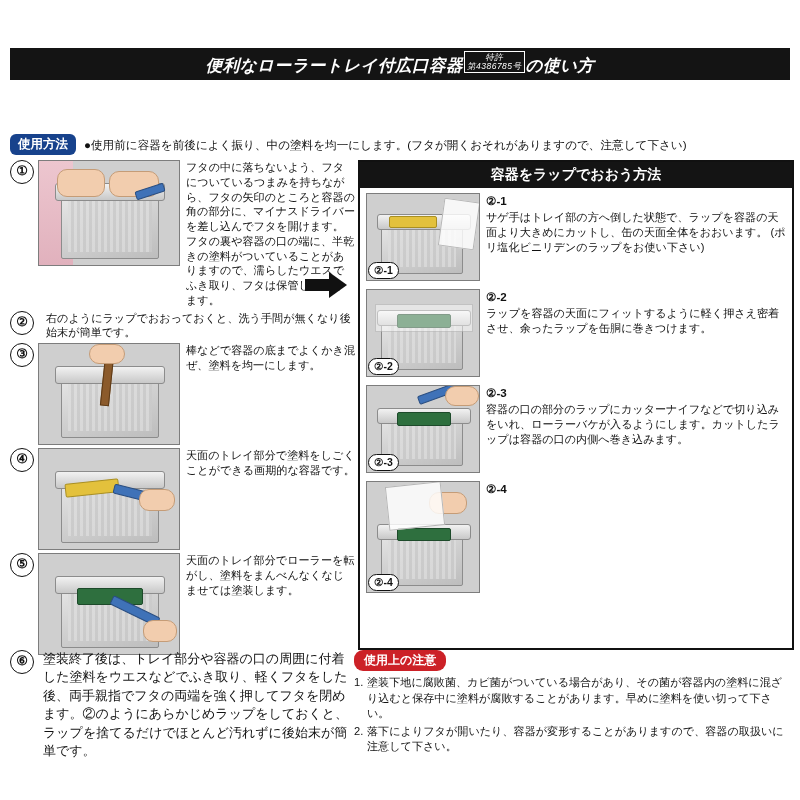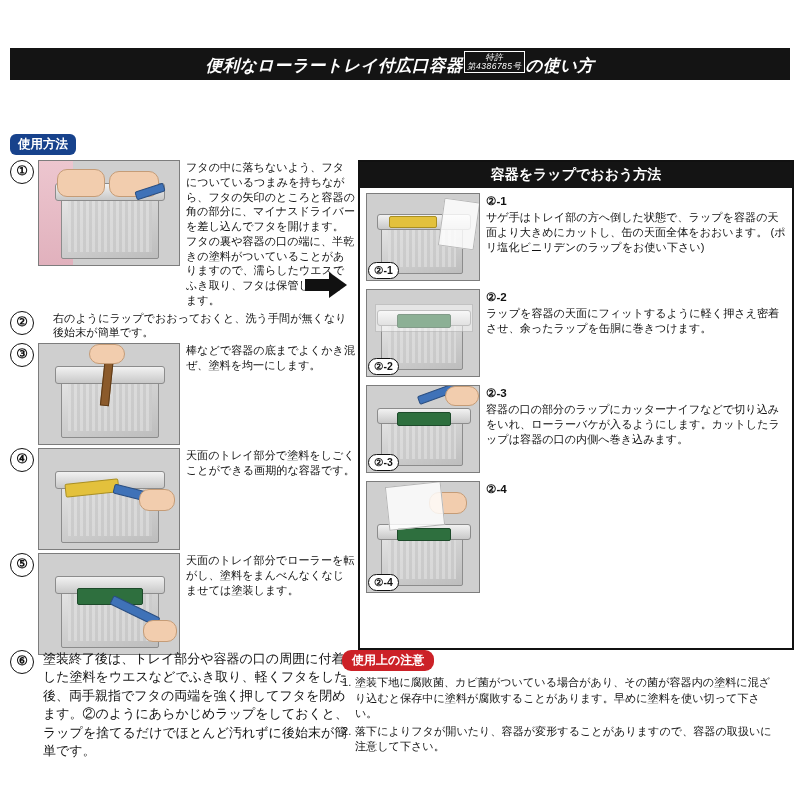--- a/index.html
+++ b/index.html
@@ -272,21 +272,21 @@
     align-items: flex-start;
   }
   .step6 .txt {
     font-size: 13px;
     line-height: 1.42;
     margin-left: 5px;
   }
   
   .caution {
     position: absolute;
-    left: 342px; top: 650px;
+    left: 354px; top: 650px;
     width: 432px;
   }
   .caution-badge {
     display: inline-block;
     background: #cc2127;
     color: #fff;
     font-size: 12px;
     font-weight: bold;
     padding: 2px 10px;
     border-radius: 9px;
@@ -306,40 +306,41 @@
 
   <div class="title-bar">
     <div class="title-text">
       <span>便利なローラートレイ付広口容器</span><span class="title-sub"><span>特許</span><span>第4386785号</span></span><span>の使い方</span>
     </div>
   </div>
 
 
   <div class="howto-row">
     <div class="howto-badge">使用方法</div>
+    <div class="howto-note">●使用前に容器を前後によく振り、中の塗料を均一にします。(フタが開くおそれがありますので、注意して下さい)</div>
   </div>
 
   <div class="left-col">
 
     <div class="step">
       <div class="circ">①</div>
       <div class="photo tall">
         <div class="pink-bg"></div>
         <div class="bucket"></div>
         <div class="lid"></div>
         <div class="hand" style="left:18px;top:8px;width:46px;height:26px;"></div>
         <div class="hand" style="left:70px;top:10px;width:48px;height:24px;"></div>
         <div class="tool-blue" style="left:96px;top:26px;width:28px;height:7px;transform:rotate(-18deg);"></div>
       </div>
       <div class="step-text">フタの中に落ちないよう、フタについているつまみを持ちながら、フタの矢印のところと容器の角の部分に、マイナスドライバーを差し込んでフタを開けます。フタの裏や容器の口の端に、半乾きの塗料がついていることがありますので、濡らしたウエスでふき取り、フタは保管しておきます。</div>
     </div>
 
     <div class="step">
       <div class="circ">②</div>
-      <div class="step-text" style="margin-left:15px;">右のようにラップでおおっておくと、洗う手間が無くなり後始末が簡単です。</div>
+      <div class="step-text" style="margin-left:8px;">右のようにラップでおおっておくと、洗う手間が無くなり後始末が簡単です。</div>
     </div>
 
     <div class="step">
       <div class="circ">③</div>
       <div class="photo">
         <div class="bucket"></div>
         <div class="lid"></div>
         <div class="stick" style="left:64px;top:2px;width:7px;height:58px;transform:rotate(6deg);"></div>
         <div class="hand" style="left:50px;top:0px;width:34px;height:18px;"></div>
       </div>

